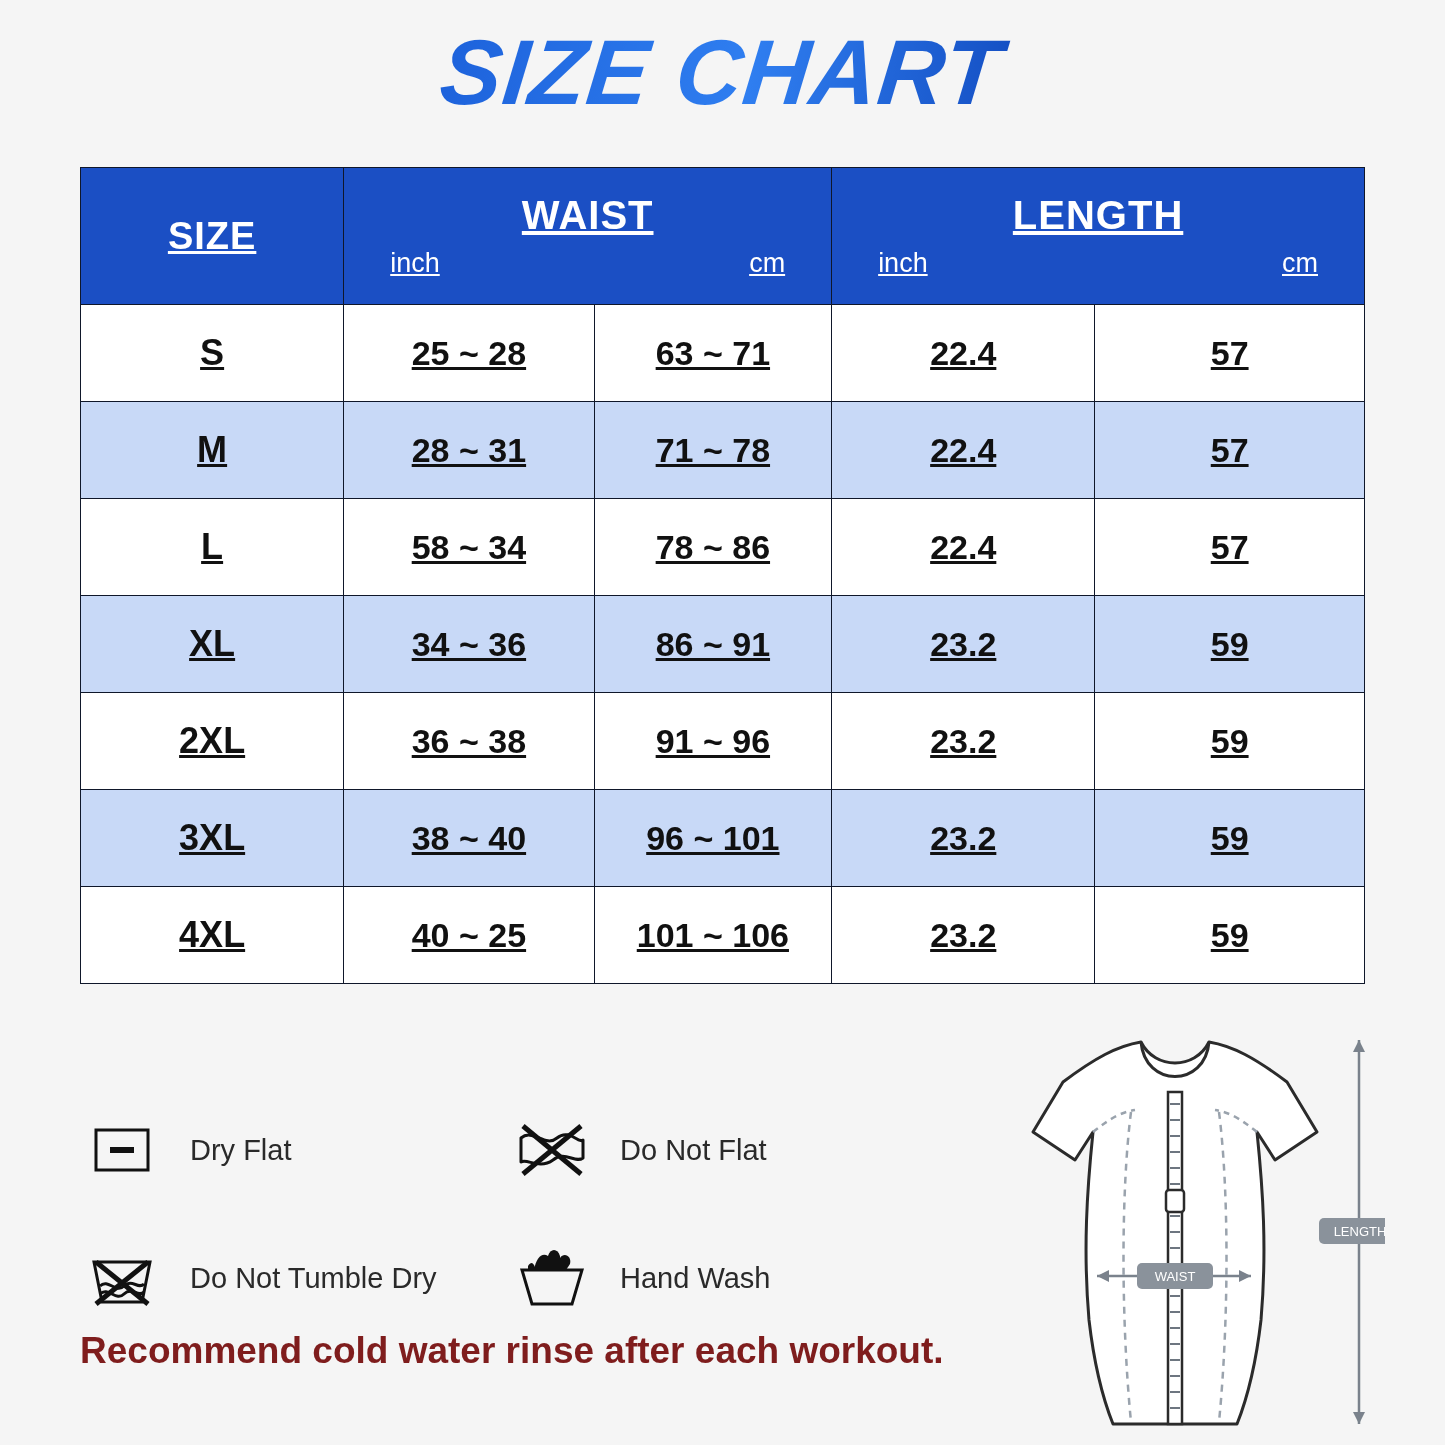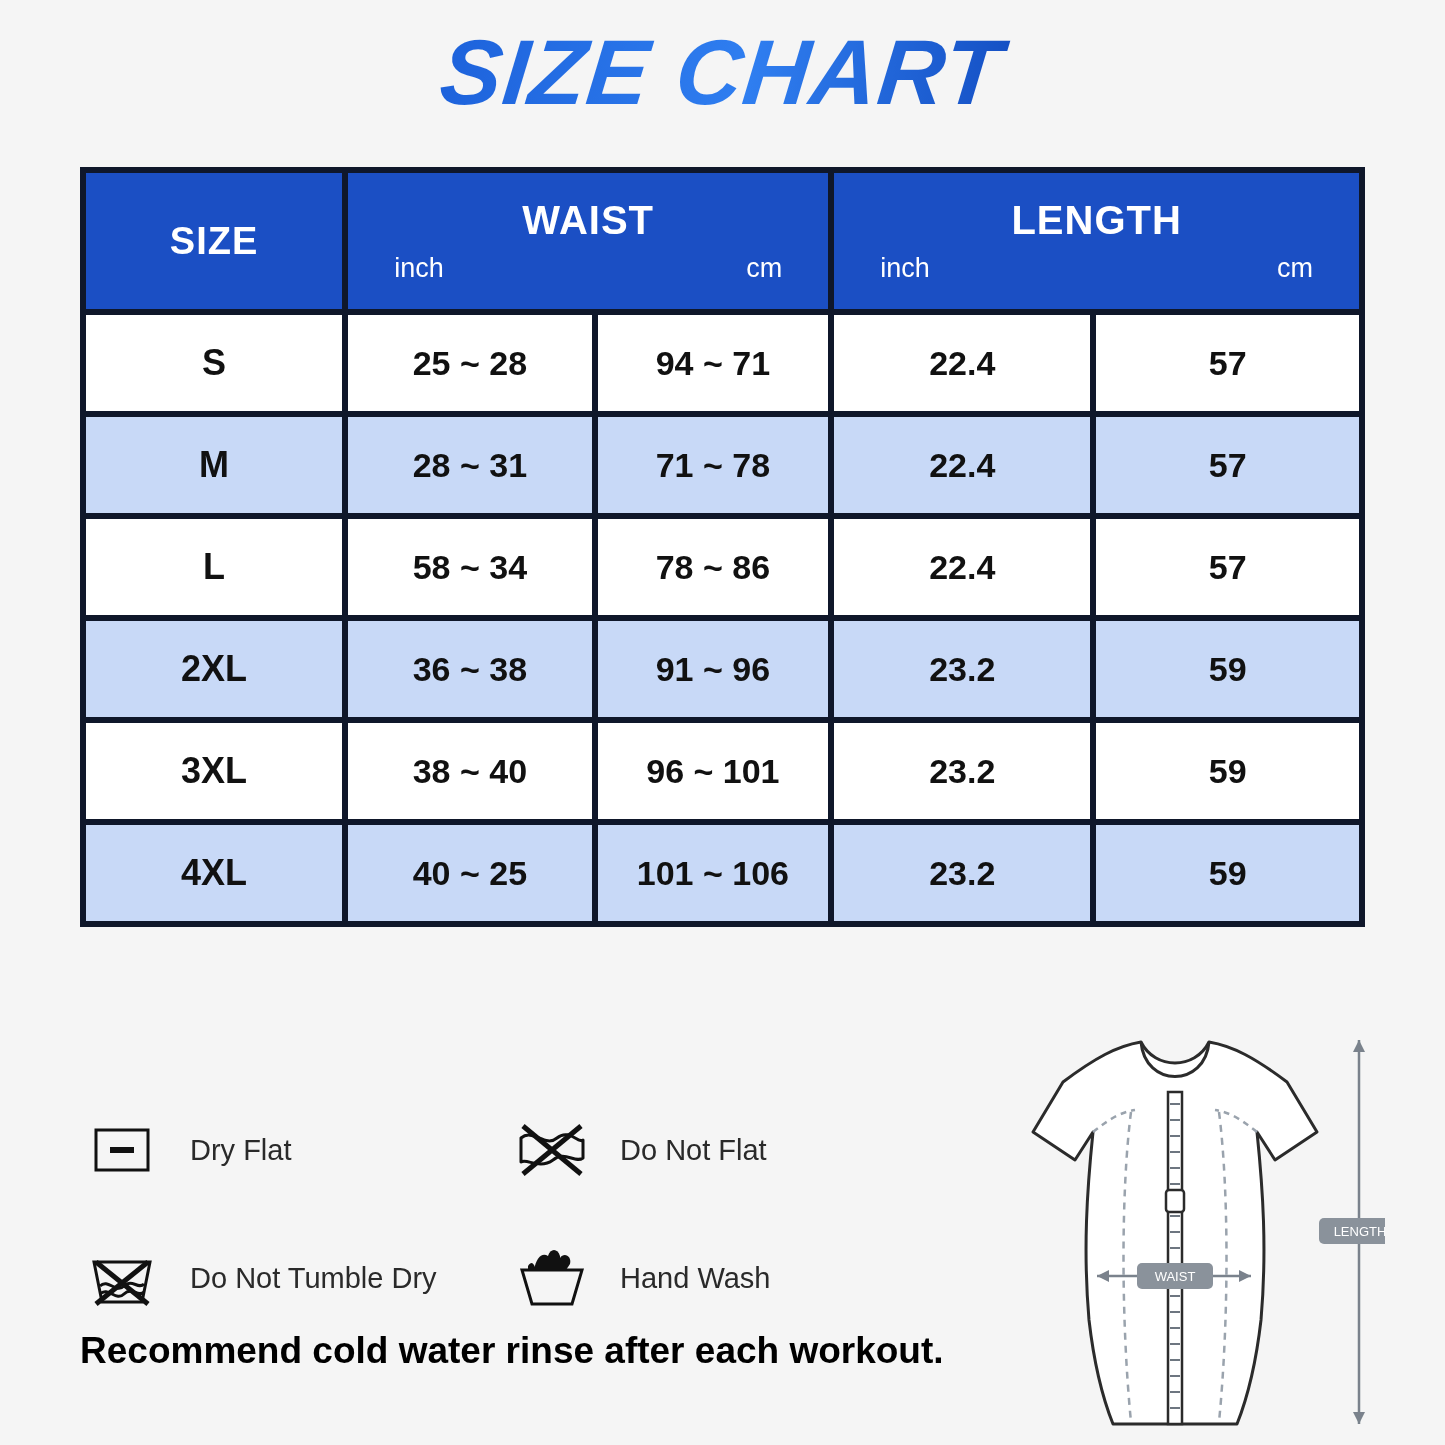--- a/index.html
+++ b/index.html
@@ -36,22 +36,23 @@
   .table-wrap {
     margin: 44px 80px 0 80px;
   }
   table.size-table {
     border-collapse: collapse;
     width: 100%;
     table-layout: fixed;
   }
   table.size-table th,
   table.size-table td {
-    border: 6px solid #0f172a;
+    border: 1px solid #0f172a;
     text-align: center;
+    text-decoration: underline;
   }
   thead th {
     background: #1b4fc4;
     color: #ffffff;
     border: 1px solid #1b4fc4;
     padding: 0;
     height: 136px;
     vertical-align: middle;
   }
   .hdr-main {
@@ -124,21 +125,21 @@
     color: #2a2a2a;
     margin-left: 26px;
   }
 
   .recommend {
     position: absolute;
     left: 80px;
     top: 1330px;
     font-size: 37px;
     font-weight: bold;
-    color: #000000;
+    color: #7f1d1d;
     letter-spacing: 0px;
   }
 
   
   .garment {
     position: absolute;
     right: 60px;
     top: 1020px;
     width: 440px;
     height: 420px;
@@ -181,37 +182,44 @@
             <span>inch</span>
             <span>cm</span>
           </div>
         </th>
       </tr>
     </thead>
     <tbody>
       <tr>
         <td class="size-cell">S</td>
         <td>25 ~ 28</td>
-        <td>94 ~ 71</td>
+        <td>63 ~ 71</td>
         <td>22.4</td>
         <td>57</td>
       </tr>
       <tr>
         <td class="size-cell">M</td>
         <td>28 ~ 31</td>
         <td>71 ~ 78</td>
         <td>22.4</td>
         <td>57</td>
       </tr>
       <tr>
         <td class="size-cell">L</td>
         <td>58 ~ 34</td>
         <td>78 ~ 86</td>
         <td>22.4</td>
         <td>57</td>
+      </tr>
+      <tr>
+        <td class="size-cell">XL</td>
+        <td>34 ~ 36</td>
+        <td>86 ~ 91</td>
+        <td>23.2</td>
+        <td>59</td>
       </tr>
       <tr>
         <td class="size-cell">2XL</td>
         <td>36 ~ 38</td>
         <td>91 ~ 96</td>
         <td>23.2</td>
         <td>59</td>
       </tr>
       <tr>
         <td class="size-cell">3XL</td>

